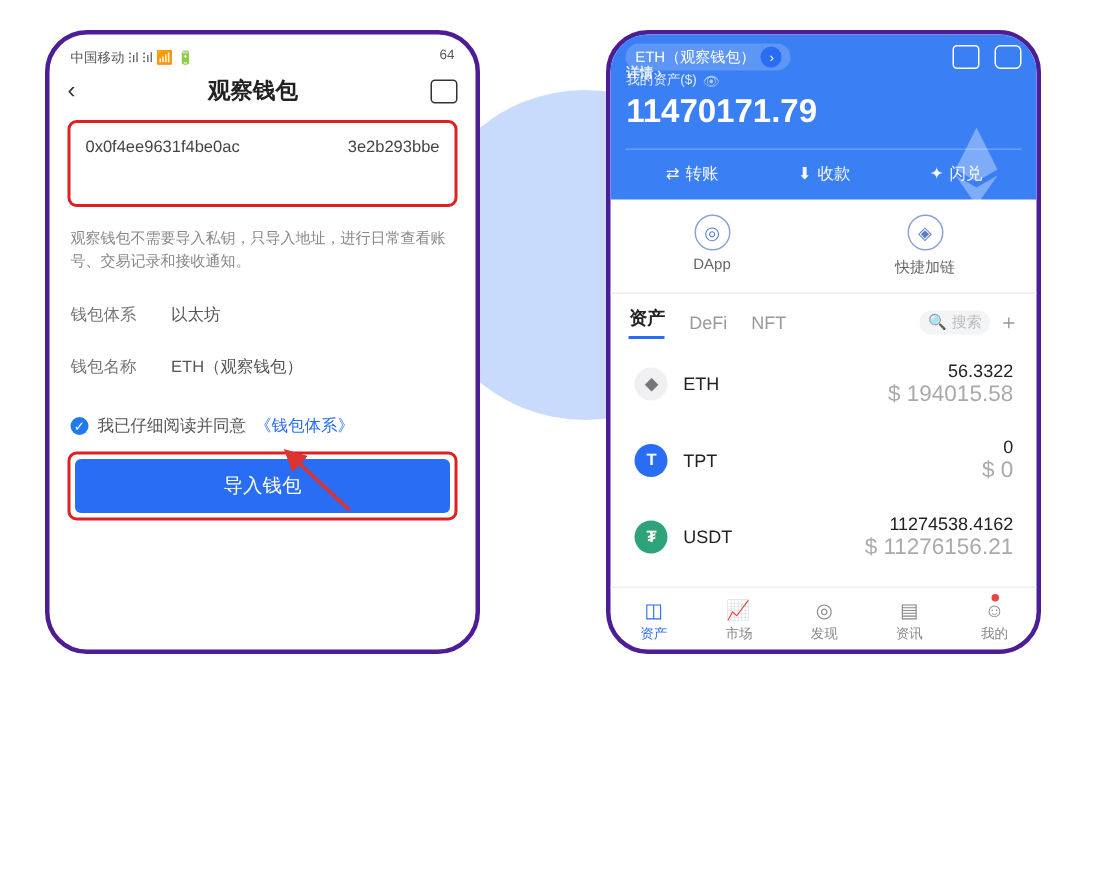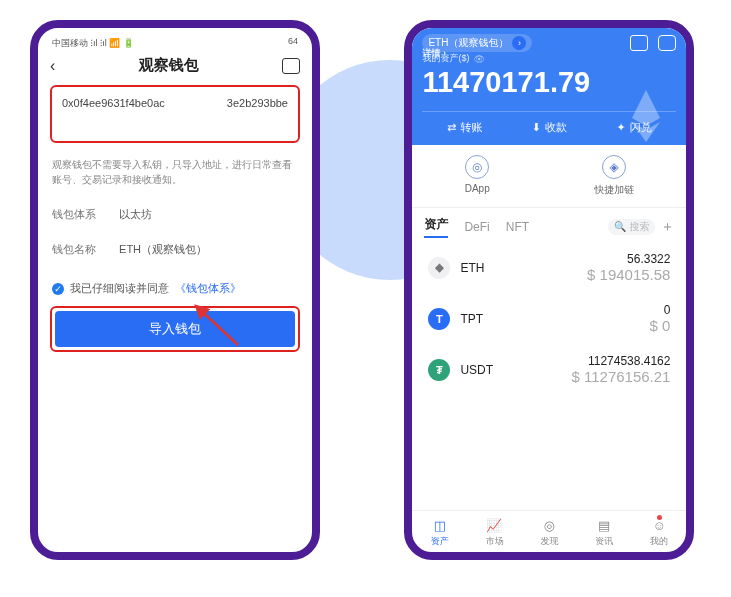--- a/index.html
+++ b/index.html
@@ -22,22 +22,22 @@
     border-radius: 50%;
     opacity: .28;
     z-index: 0;
   }
   .phone {
     position: relative;
     z-index: 1;
     display: inline-block;
     vertical-align: top;
     width: 290px;
-    height: 540px;
-    border: 8px solid #4c1d95;
+    height: 416px;
+    border: 3px solid #4c1d95;
     border-radius: 28px;
     background: #fff;
     overflow: hidden;
     box-sizing: border-box;
   }
   .phone.left { margin-right: 80px; }
   .phone-inner { padding: 8px 12px; height: 100%; box-sizing: border-box; display:flex; flex-direction:column; }
 
   
   .status-bar { font-size: 9px; color:#555; display:flex; justify-content:space-between; padding: 0 2px; }
@@ -68,21 +68,21 @@
   .arrow-svg { position:absolute; }
 
   
   .blue-top { background:#3b7ff5; color:#fff; border-radius: 0 0 0 0; padding: 6px 10px 0; }
   .r-top-row { display:flex; align-items:center; justify-content:space-between; font-size:11px; }
   .pill { display:flex; align-items:center; gap:4px; background:rgba(255,255,255,.18); padding:2px 6px; border-radius:10px; font-size:10px; }
   .chev-circle { width:14px;height:14px;background:#2a6df5;border-radius:50%;display:flex;align-items:center;justify-content:center;font-size:9px; }
   .top-icons { display:flex; gap:10px; font-size:14px; }
   .iconbox { width:16px;height:14px;border:1.5px solid #fff;border-radius:3px; }
   .assets-label { font-size:9px; opacity:.85; display:flex; align-items:center; gap:4px;}
-  .assets-value { font-size:29px; font-weight:600; margin:2px 0 12px; }
+  .assets-value { font-size:22px; font-weight:600; margin:2px 0 12px; }
   .detail-link { font-size:9px; opacity:.85; text-align:left; margin-top:-18px; margin-bottom:6px;font-weight:bold;}
   .action-row { display:flex; justify-content:space-around; border-top:1px solid rgba(255,255,255,.25); padding:8px 0 10px; font-size:11px; }
   .action-item { display:flex; align-items:center; gap:4px; opacity:.95; }
 
   .quick-row { display:flex; justify-content:space-around; padding: 10px 0; border-bottom:1px solid #eee; }
   .quick-item { text-align:center; font-size:10px; color:#666; }
   .quick-icon { width:22px;height:22px;border:1.5px solid #8aa3cf;border-radius:50%;margin:0 auto 4px;display:flex;align-items:center;justify-content:center;color:#5b7fc7;font-size:12px; }
 
   .tab-row { display:flex; align-items:center; gap:16px; padding:8px 4px 4px; font-size:12px; }
   .tab { color:#999; }

